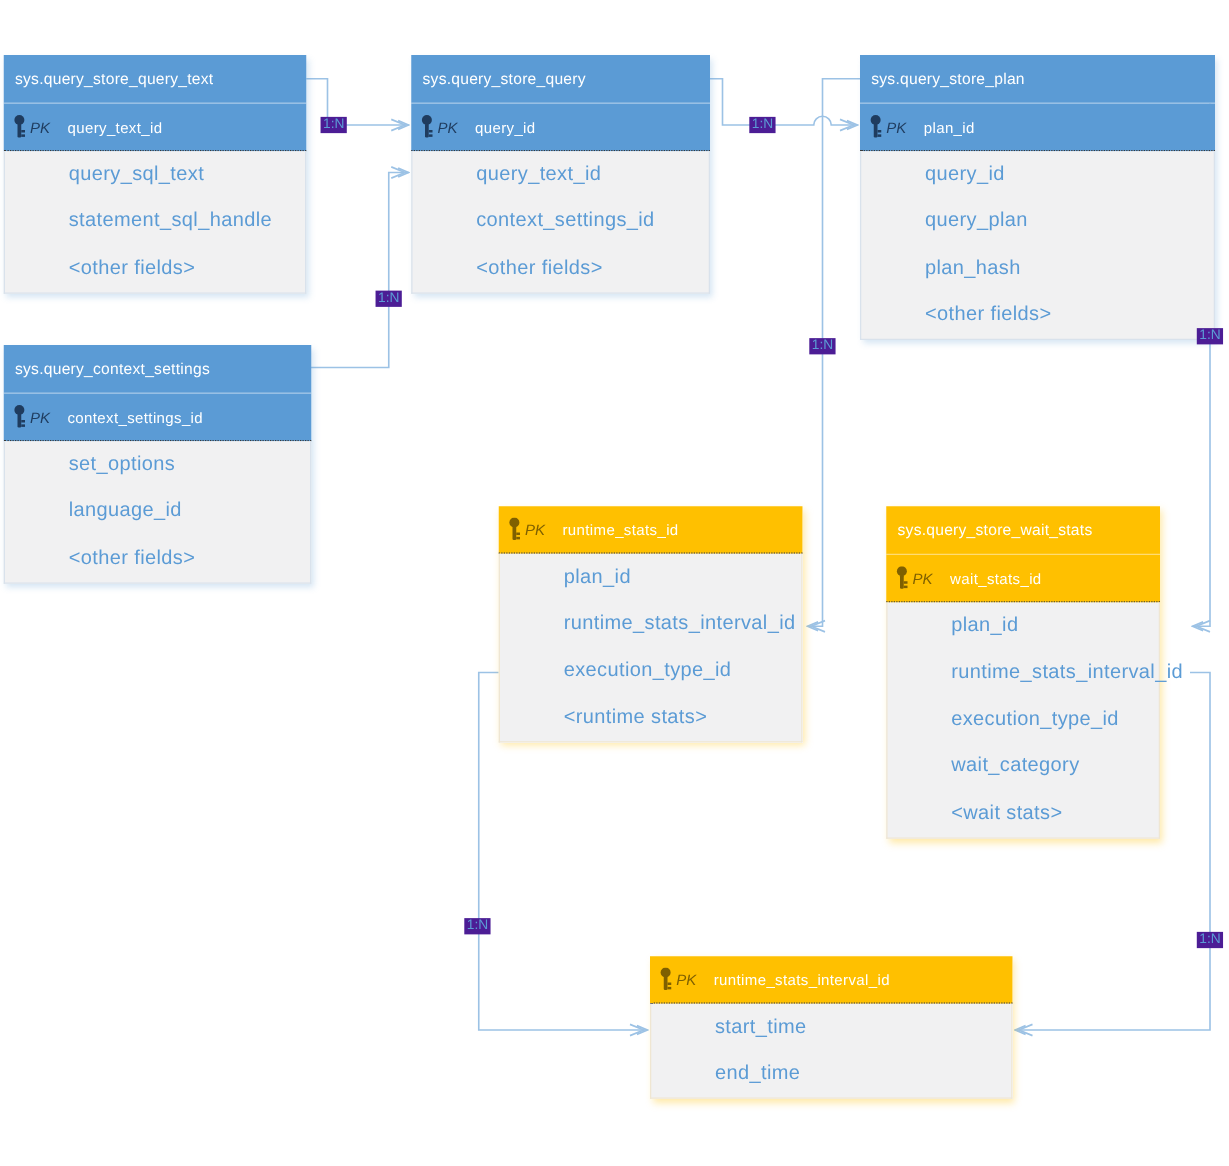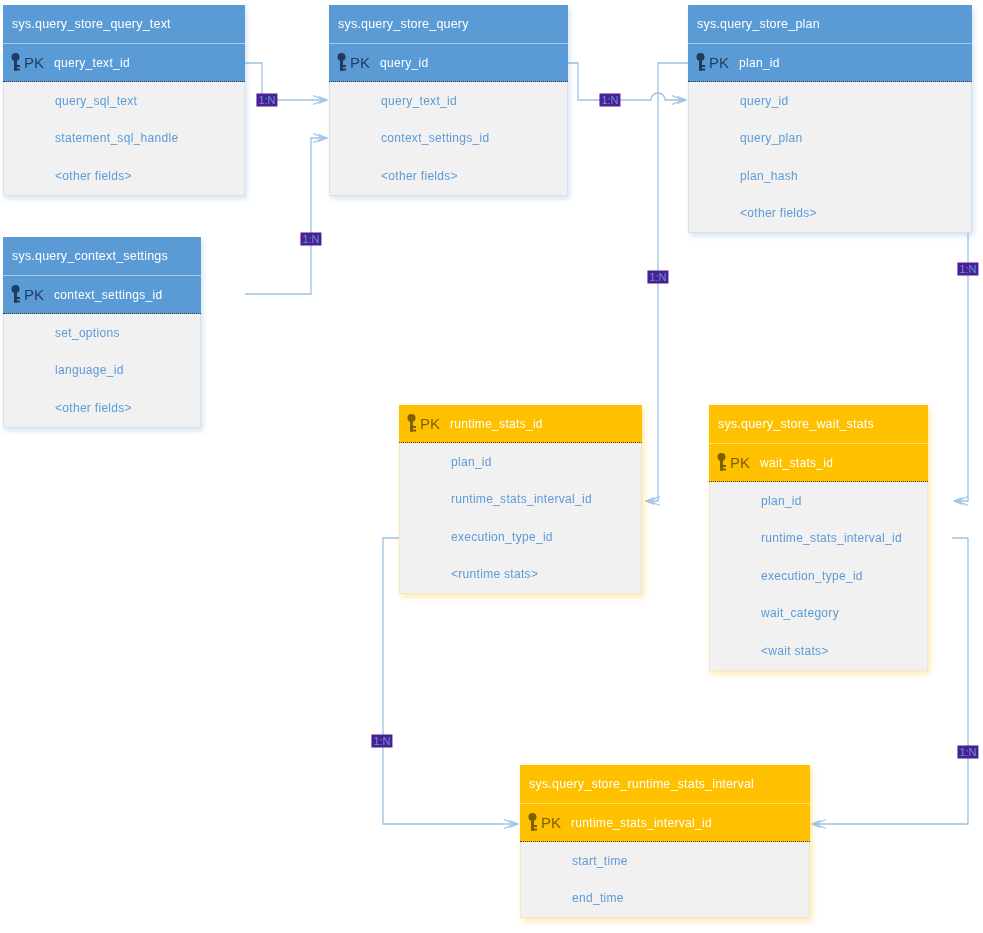--- a/index.html
+++ b/index.html
@@ -54,46 +54,47 @@
     border-bottom: 1.5px dotted #3A3A3A;
   }
   .entity .key{
     width: 13px;
     display: flex;
     align-items: center;
   }
   .entity .pk-label{
     width: 30px;
     margin-left: 1px;
-    font-size: 15px;
+    font-size: 12px;
+    font-style: italic;
   }
   .entity .pk-field{
     color: #FFFFFF;
     font-size: 12px;
     letter-spacing: 0.3px;
     white-space: nowrap;
   }
   .entity .t-fields{
     background: var(--bodyBg);
   }
   .entity .t-field{
     height: 37.5px;
     display: flex;
     align-items: center;
     padding-left: 51px;
     color: var(--fieldText);
-    font-size: 12px;
+    font-size: 16px;
     letter-spacing: 0.3px;
     white-space: nowrap;
   }
   
   .entity.blue .t-header, .entity.blue .t-pk{ background: var(--blue); }
   .entity.blue .pk-label, .entity.blue .key{ color: var(--pkDarkBlue); }
   .entity.blue .t-fields{ border: 1px solid #D9E2EC; border-top: none; }
-  .entity.blue{ box-shadow: 2px 3px 5px rgba(91,155,213,0.25); }
+  .entity.blue{ box-shadow: 2px 3px 5px rgba(91,155,213,0.25); margin-top: 39px; }
   
   .entity.orange .t-header, .entity.orange .t-pk{ background: var(--orange); }
   .entity.orange .pk-label, .entity.orange .key{ color: var(--pkDarkOrange); }
   .entity.orange .t-fields{ border: 1px solid #EFE6D2; border-top: none; }
   .entity.orange{ box-shadow: 2px 3px 6px rgba(255,192,0,0.35); }
 
   .conn-label{
     position: absolute;
     transform: translate(-50%,-50%);
     background: #4c1d95;
@@ -182,21 +183,21 @@
       <span class="pk-field">plan_id</span>
     </div>
     <div class="t-fields">
       <div class="t-field">query_id</div>
       <div class="t-field">query_plan</div>
       <div class="t-field">plan_hash</div>
       <div class="t-field">&lt;other fields&gt;</div>
     </div>
   </div>
 
-  <div class="entity blue" style="left:3px; top:237px; width:198px;">
+  <div class="entity blue" style="left:3px; top:237px; width:246px;">
     <div class="t-header">sys.query_context_settings</div>
     <div class="t-pk">
       <span class="key">
         <svg width="11" height="19" viewBox="0 0 11 19">
             <circle cx="5.5" cy="4" r="4" fill="currentColor"></circle>
             <rect x="4" y="7" width="3" height="11" rx="1" fill="currentColor"></rect>
             <rect x="7" y="12" width="3" height="2" fill="currentColor"></rect>
             <rect x="7" y="15.5" width="3" height="2" fill="currentColor"></rect>
           </svg>
       </span>
@@ -248,21 +249,20 @@
     <div class="t-fields">
       <div class="t-field">plan_id</div>
       <div class="t-field">runtime_stats_interval_id</div>
       <div class="t-field">execution_type_id</div>
       <div class="t-field">wait_category</div>
       <div class="t-field">&lt;wait stats&gt;</div>
     </div>
   </div>
 
   <div class="entity orange" style="left:520px; top:765px; width:290px;">
-    <div class="t-header">sys.query_store_runtime_stats_interval</div>
     <div class="t-pk">
       <span class="key">
         <svg width="11" height="19" viewBox="0 0 11 19">
             <circle cx="5.5" cy="4" r="4" fill="currentColor"></circle>
             <rect x="4" y="7" width="3" height="11" rx="1" fill="currentColor"></rect>
             <rect x="7" y="12" width="3" height="2" fill="currentColor"></rect>
             <rect x="7" y="15.5" width="3" height="2" fill="currentColor"></rect>
           </svg>
       </span>
       <span class="pk-label">PK</span>

